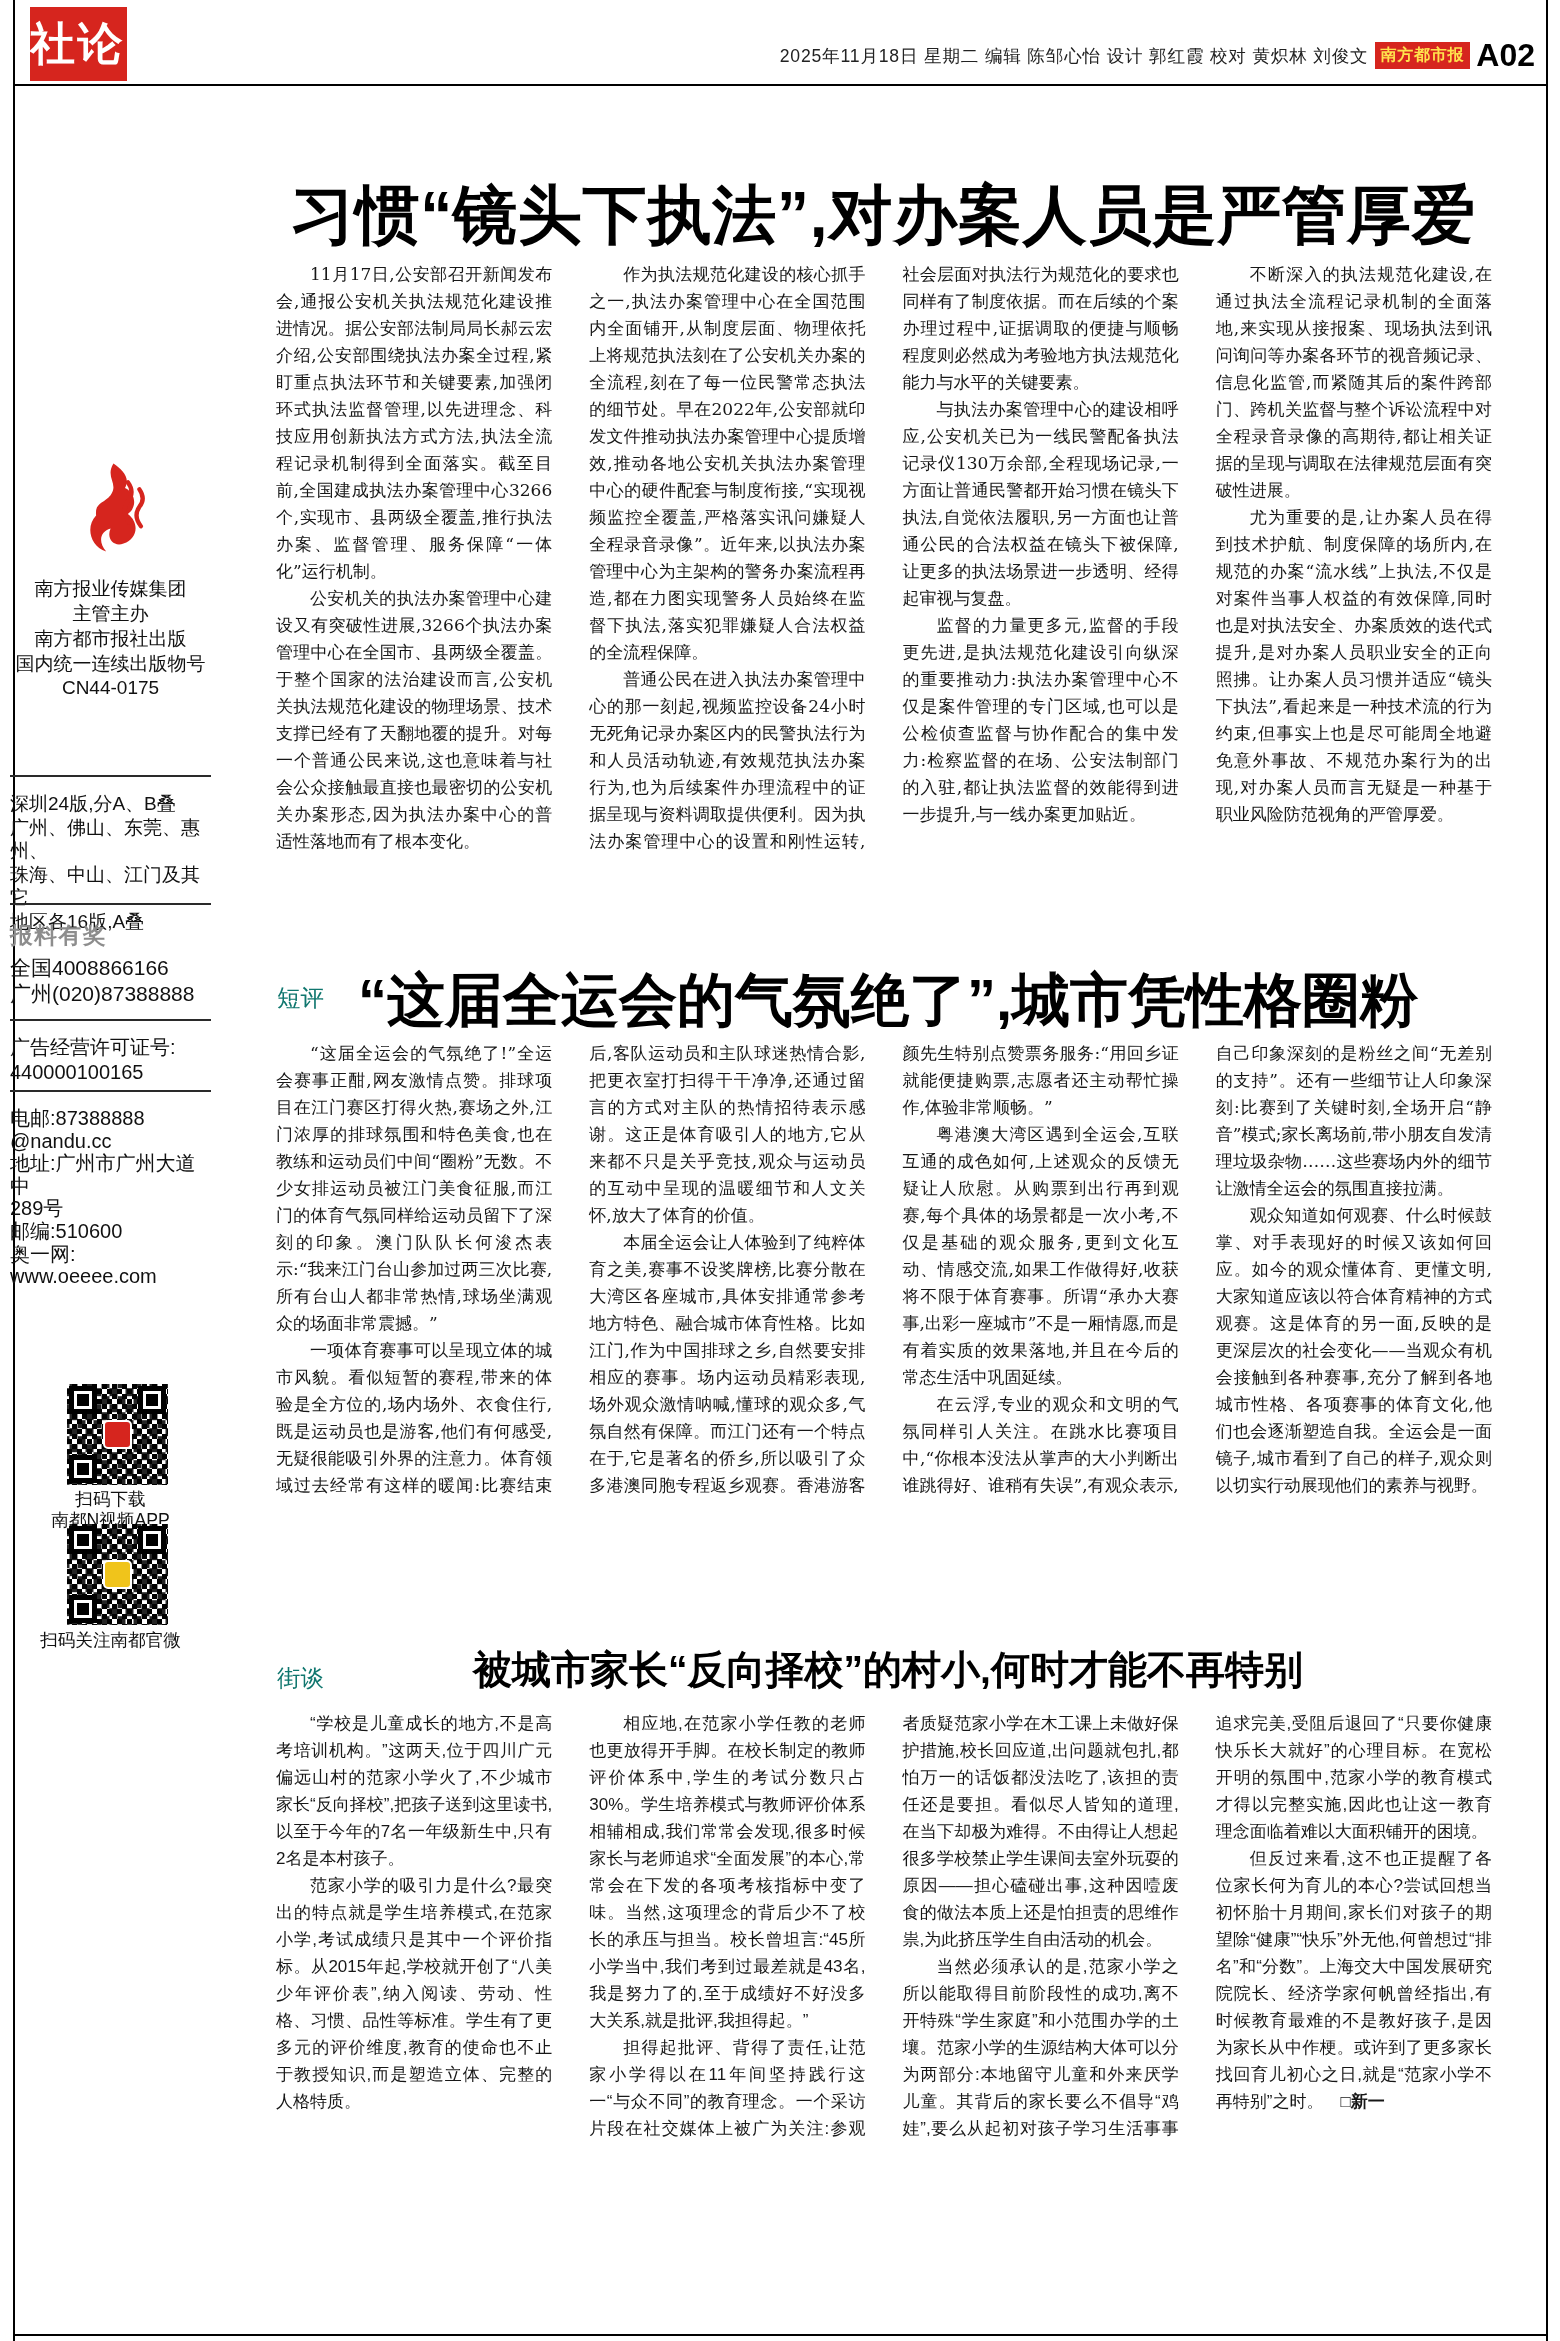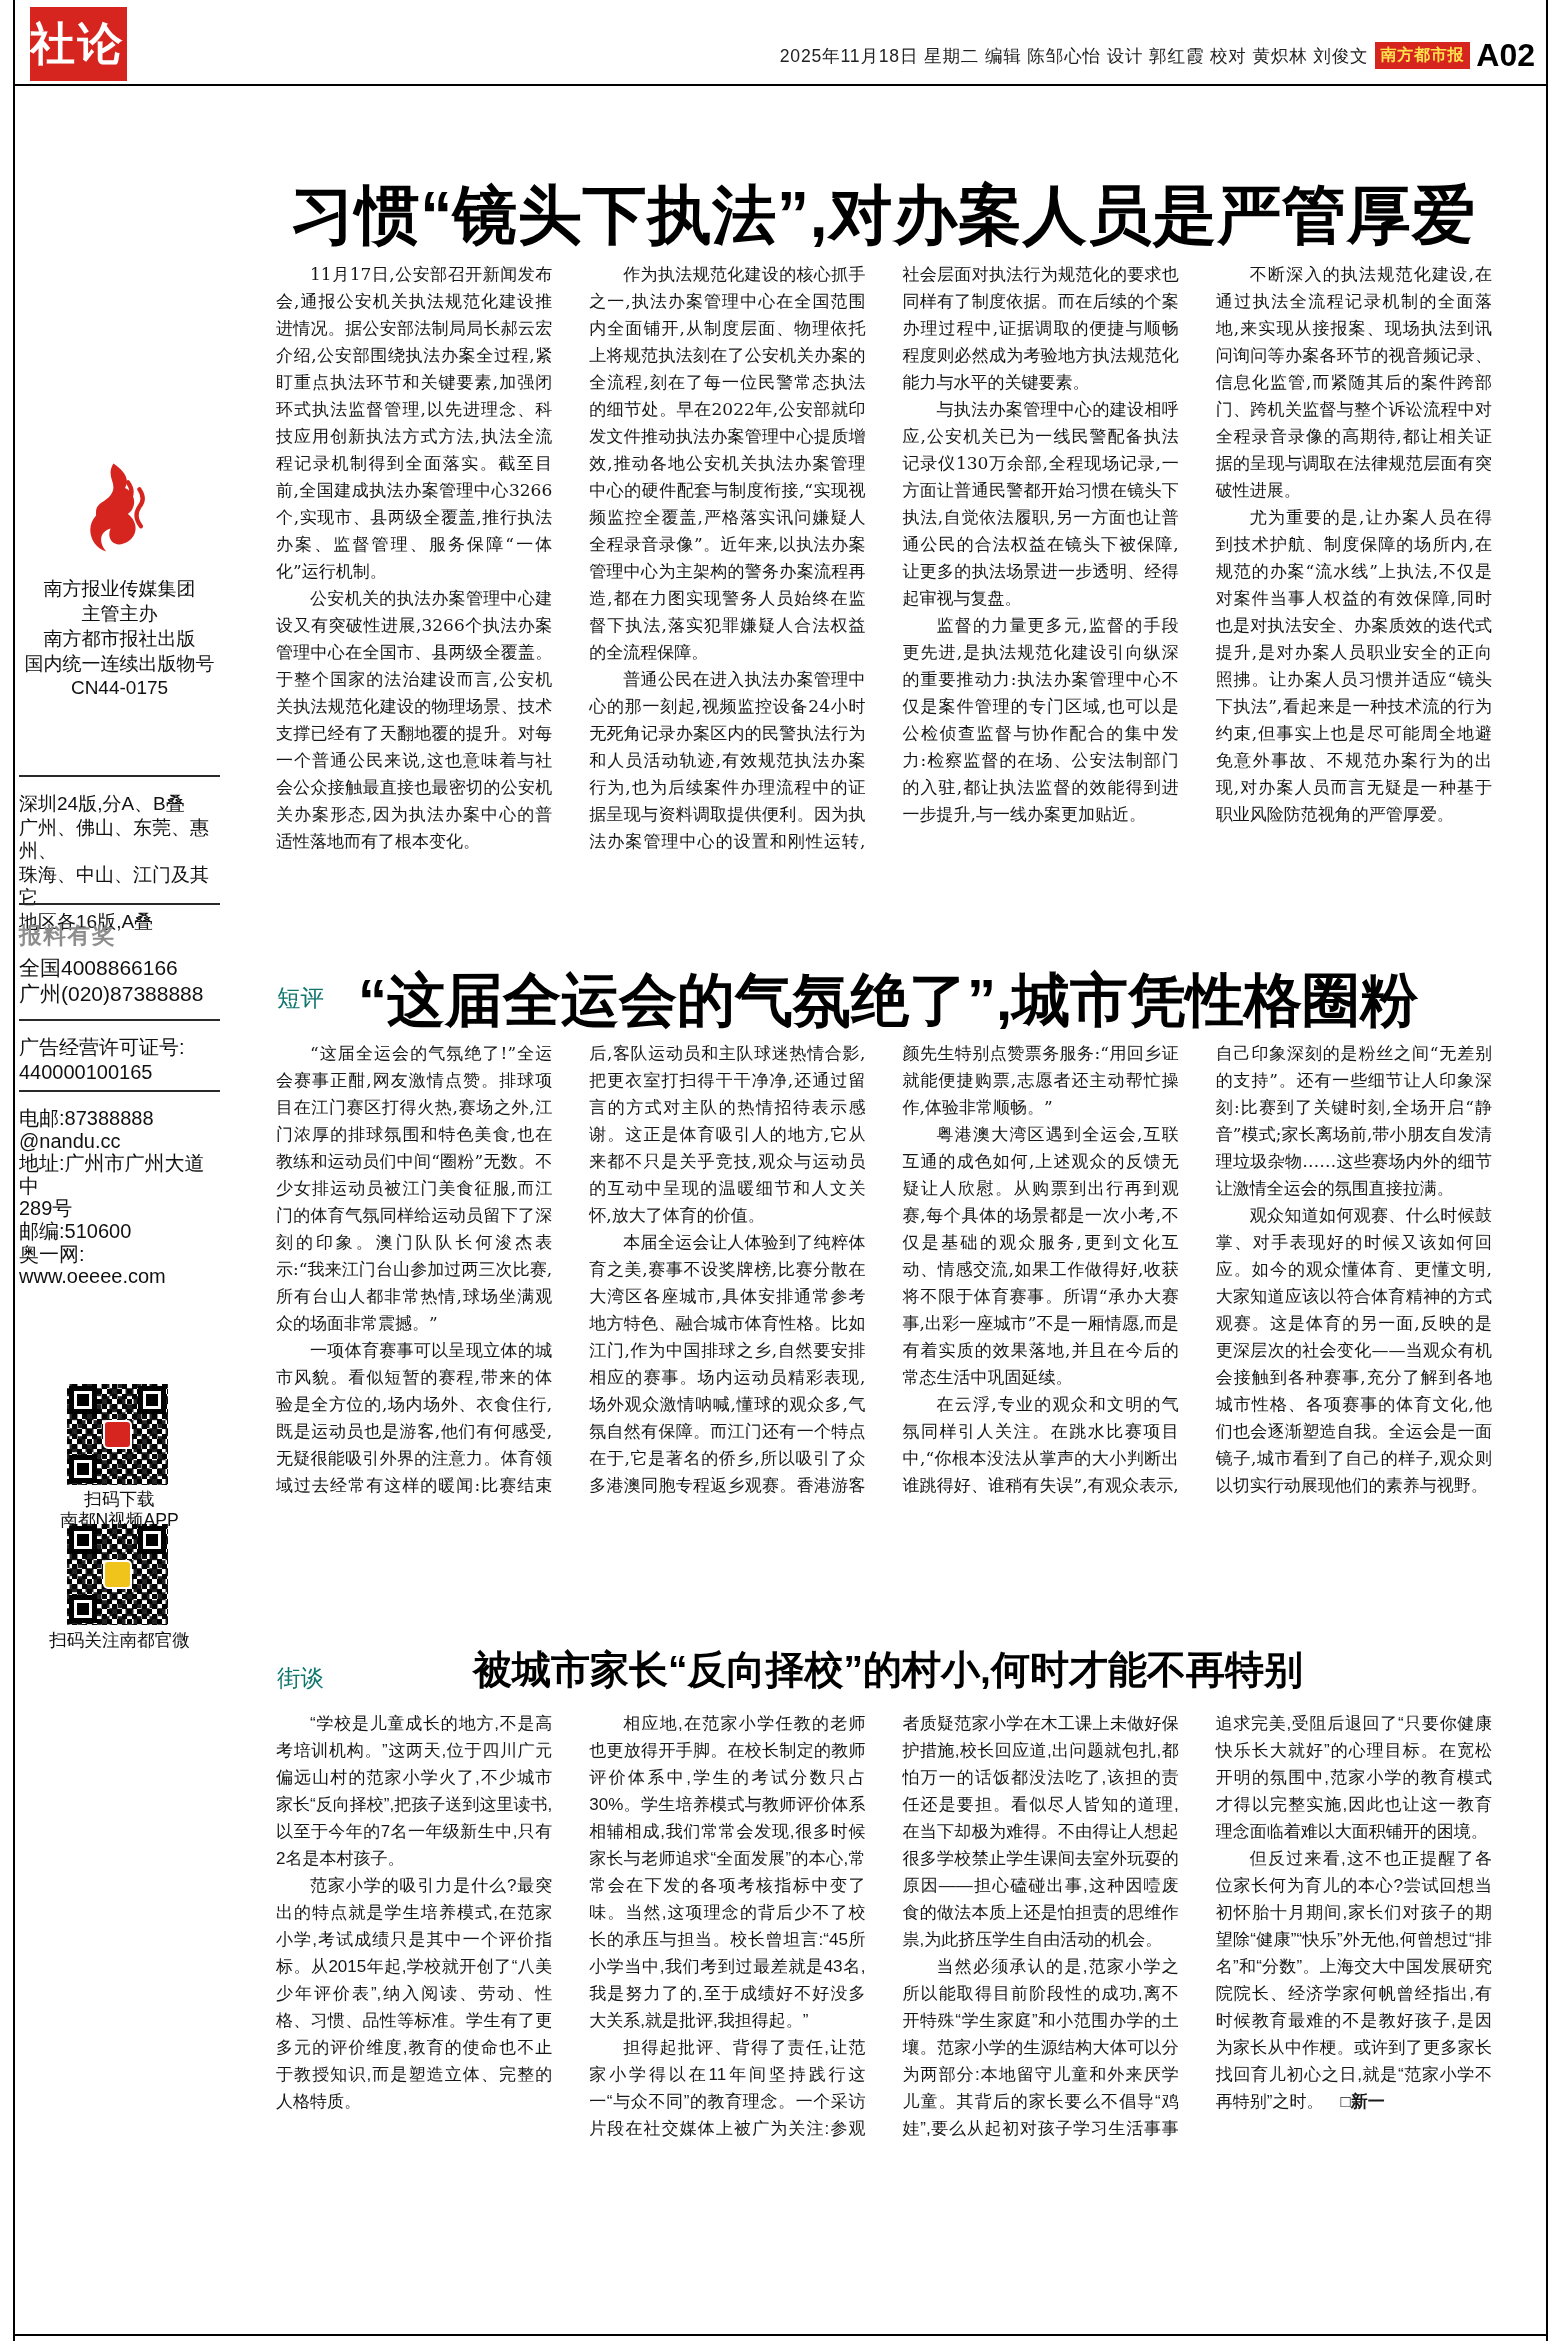--- a/index.html
+++ b/index.html
@@ -16,21 +16,21 @@
   .header-rule{left:13.4px;top:84px;width:1535px;height:1.7px;}
 
   
   .masthead-box{left:30px;top:6.7px;width:97px;height:74px;background:#d6251e;
     color:#fff;font-weight:900;font-size:45px;line-height:74px;text-align:left;letter-spacing:2.5px;}
   .header-right{right:25px;top:37px;display:flex;align-items:center;gap:6px;}
   .dateline{font-size:17.6px;color:#222;letter-spacing:0.8px;}
   .brand-badge{background:#d6251e;color:#ffe34d;font-weight:900;font-size:16px;
     padding:3.4px 5.9px;letter-spacing:0.8px;}
   .page-no{font-size:32px;font-weight:900;color:#000;}
-  .sb{position:absolute;left:19px;width:201px;}
+  .sb{position:absolute;left:10px;width:201px;}
   .sb-center{text-align:center;}
   .flame-wrap{left:18.4px;top:459px;width:201px;text-align:center;}
   .pub{top:576px;font-size:19px;line-height:25px;color:#111;}
   .issn{top:652px;font-size:19px;line-height:24px;color:#111;}
   .sb-div{height:1.7px;background:#2a2a2a;}
   .div1{top:775px;} .div2{top:903px;} .div3{top:1019px;} .div4{top:1090px;}
   .editions{top:792px;font-size:19px;line-height:23.5px;color:#111;}
   .editions span{display:block;}
   .tip-title{top:920px;font-size:22.6px;font-weight:bold;color:#8d8d8d;letter-spacing:1.7px;}
   .phones{top:955px;font-size:21px;line-height:26px;color:#111;}

